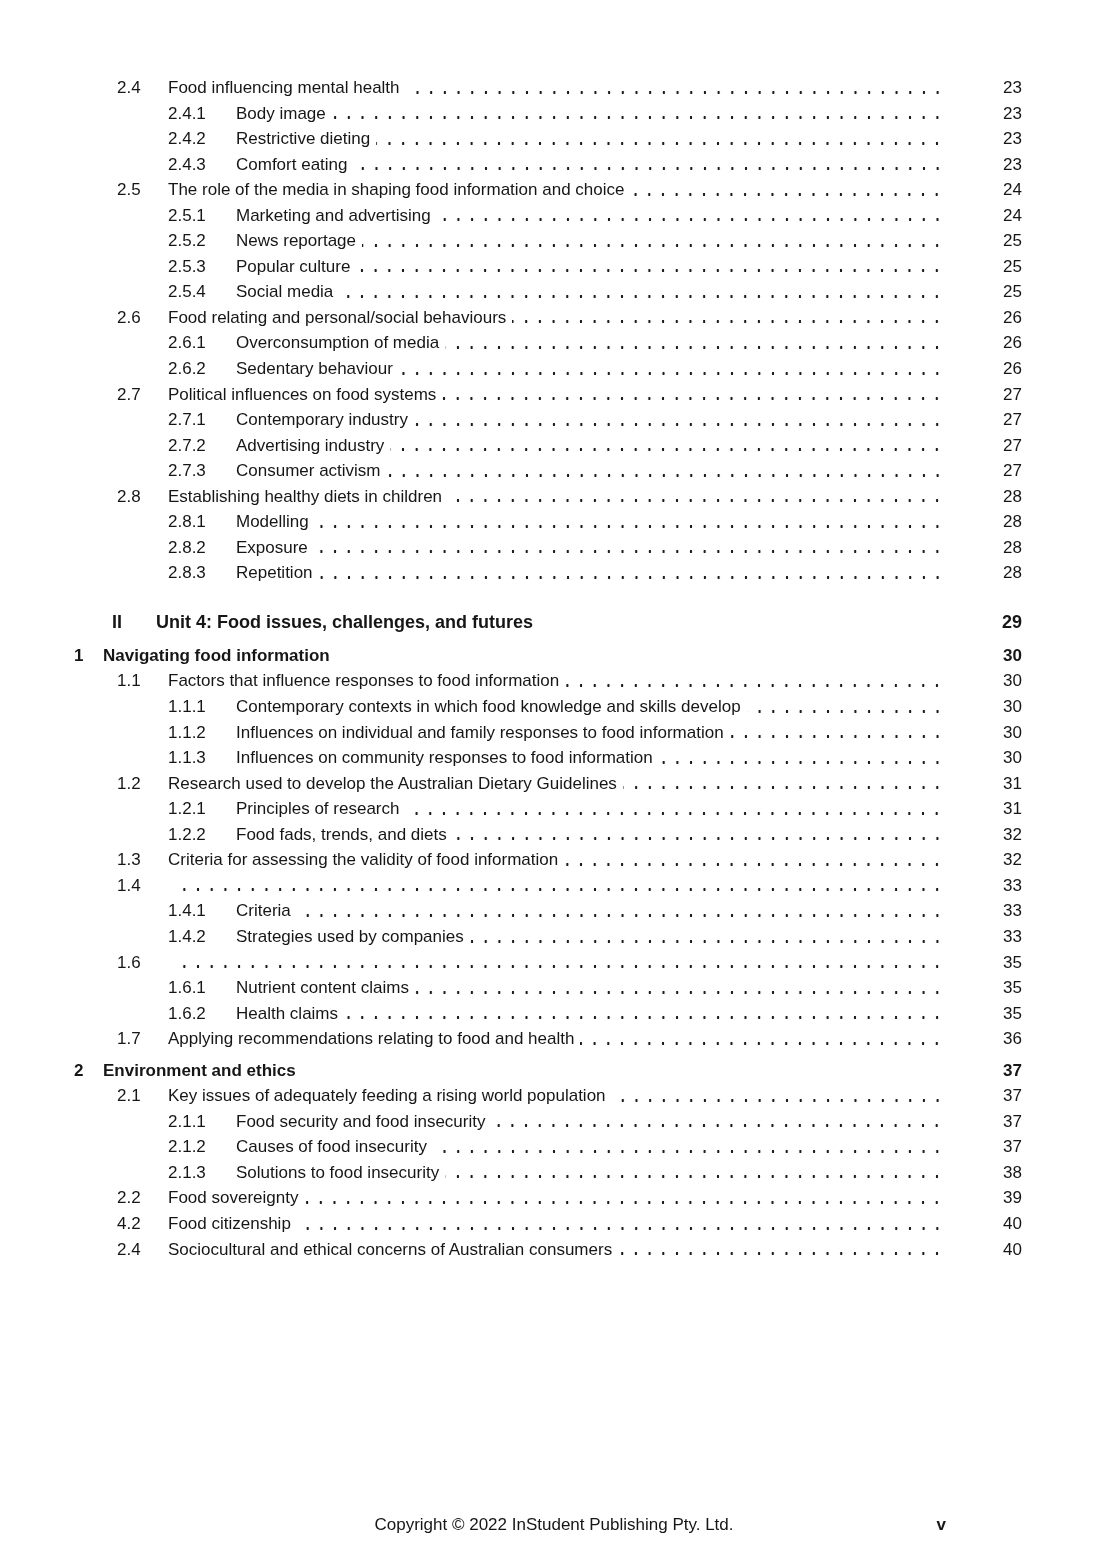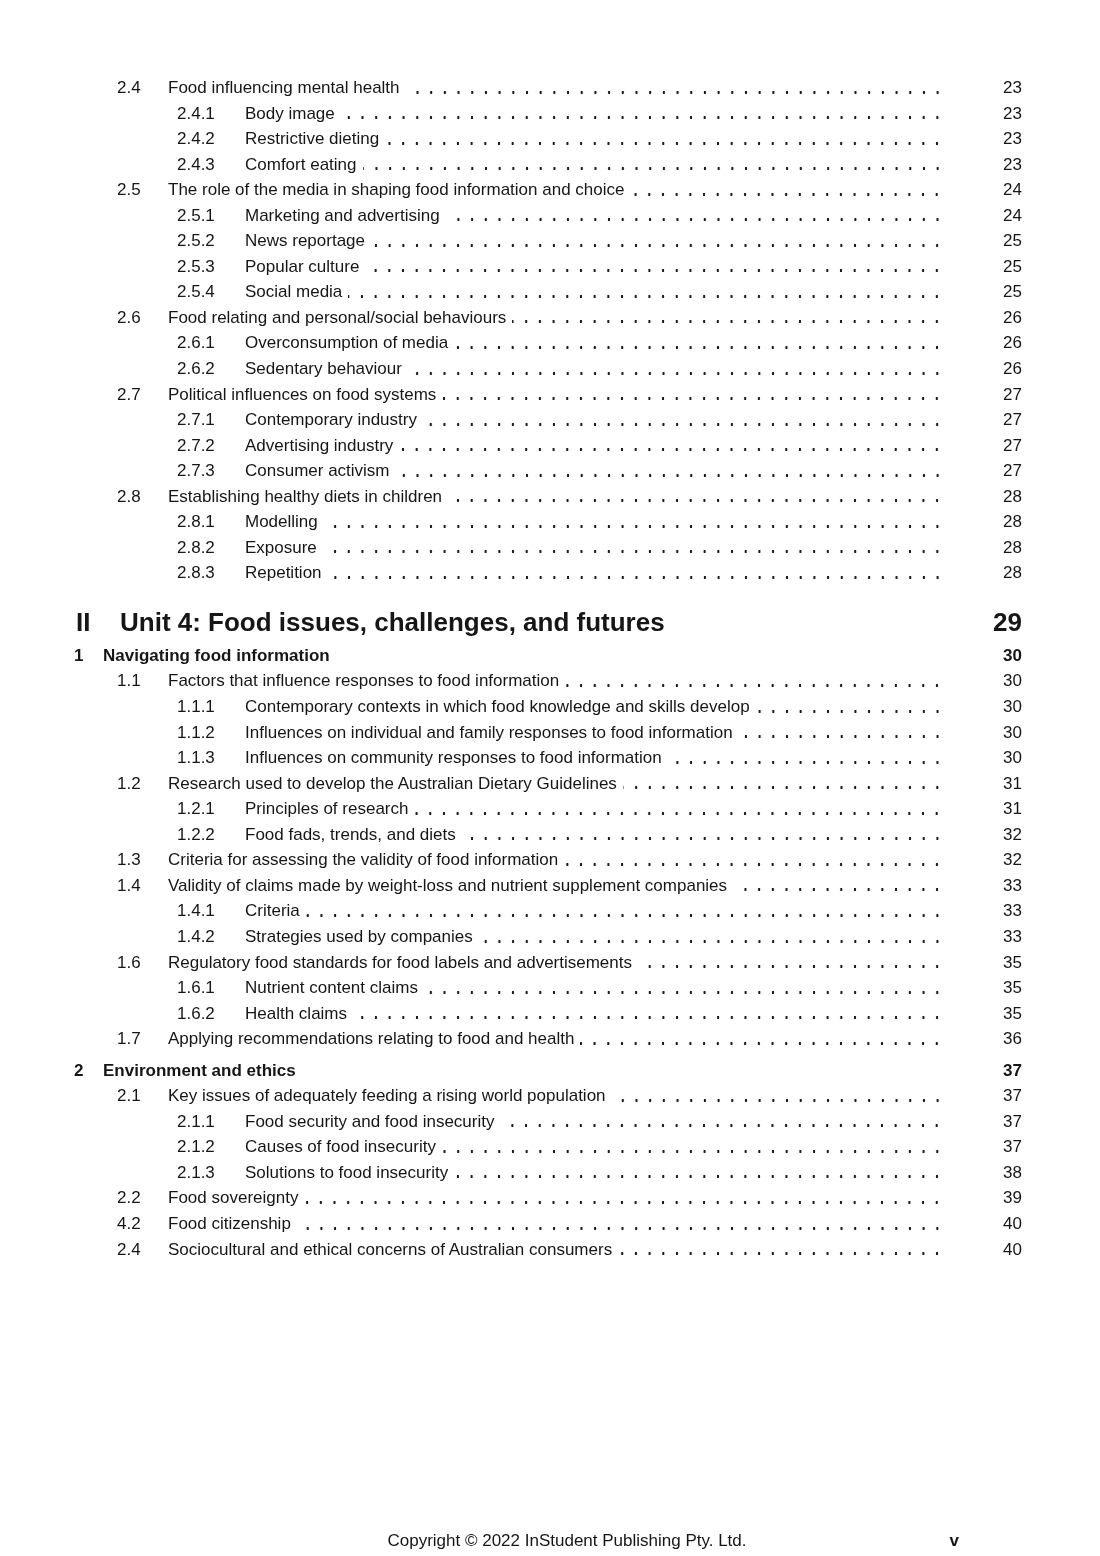--- a/index.html
+++ b/index.html
@@ -46,48 +46,47 @@
   .row .spacer {
     flex: 1 1 auto;
   }
   .row .page {
     flex: none;
     width: 70px;
     text-align: right;
   }
   
   .row.part {
-    padding-left: 76px;
-    font-size: 26px;
+    padding-left: 112px;
+    font-size: 18px;
     font-weight: bold;
     line-height: 30px;
     margin-top: 21px;
   }
   .row.part .num { width: 44px; }
   
   .row.chapter {
     padding-left: 74px;
     font-weight: bold;
     margin-top: 6px;
   }
   .row.chapter .num { width: 29px; }
   
   .row.section { padding-left: 117px; }
   .row.section .num { width: 51px; }
   
-  .row.subsection { padding-left: 168px; margin-left: 9px; }
+  .row.subsection { padding-left: 168px; }
   .row.subsection .num { width: 68px; }
 
   .footer {
     position: absolute;
-    left: 17px;
+    left: 4px;
     top: 1512px;
     width: 1020px;
     line-height: 25px;
-    margin-top: 16px;
   }
   .footer .copyright {
     width: 1100px;
     text-align: center;
   }
   .footer .folio {
     position: absolute;
     right: 78px;
     top: 0;
     font-weight: bold;
@@ -272,39 +271,37 @@
       <span class="page">32</span>
     </div>
     <div class="row section">
       <span class="num">1.3</span>
       <span class="title">Criteria for assessing the validity of food information</span>
       <span class="leader"></span>
       <span class="page">32</span>
     </div>
     <div class="row section">
       <span class="num">1.4</span>
-      <span class="title">Validity of claims made by weight-loss and nutrient supplement companies</span>
       <span class="leader"></span>
       <span class="page">33</span>
     </div>
     <div class="row subsection">
       <span class="num">1.4.1</span>
       <span class="title">Criteria</span>
       <span class="leader"></span>
       <span class="page">33</span>
     </div>
     <div class="row subsection">
       <span class="num">1.4.2</span>
       <span class="title">Strategies used by companies</span>
       <span class="leader"></span>
       <span class="page">33</span>
     </div>
     <div class="row section">
       <span class="num">1.6</span>
-      <span class="title">Regulatory food standards for food labels and advertisements</span>
       <span class="leader"></span>
       <span class="page">35</span>
     </div>
     <div class="row subsection">
       <span class="num">1.6.1</span>
       <span class="title">Nutrient content claims</span>
       <span class="leader"></span>
       <span class="page">35</span>
     </div>
     <div class="row subsection">

